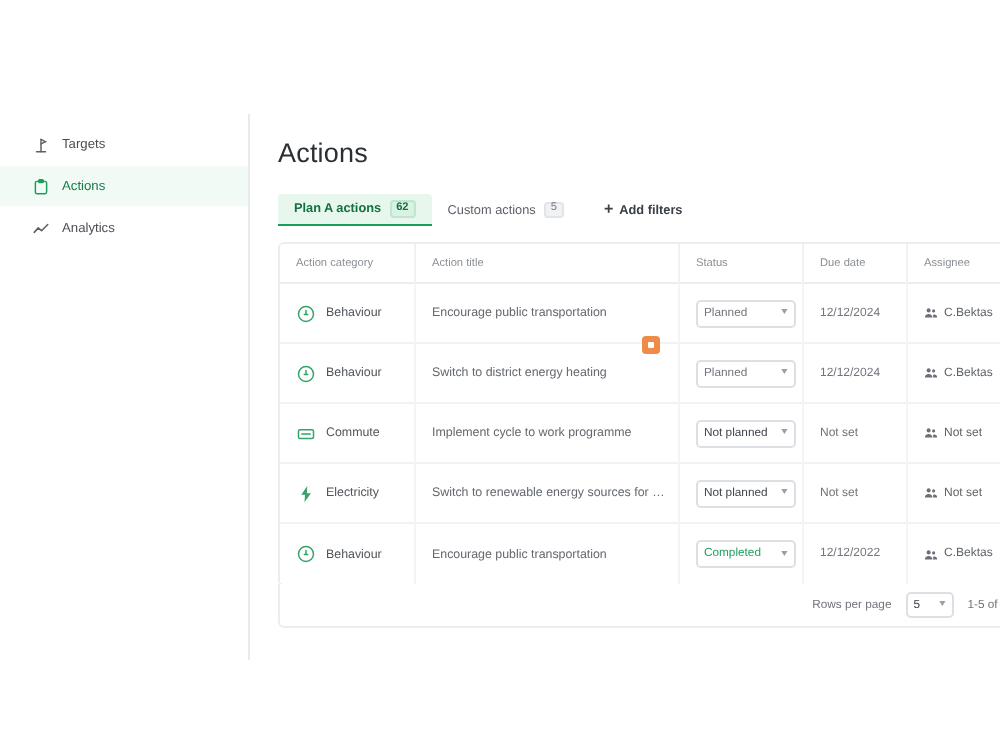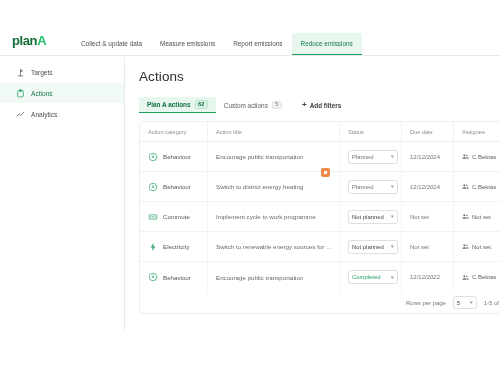--- a/index.html
+++ b/index.html
@@ -390,31 +390,20 @@
     color: #70757b;
     white-space: nowrap;
     margin-right: -6px;
   }
 </style>
 </head>
 <body>
 
 <div class="app">
 
-  <div class="topnav">
-    <div class="logo">
-      <span class="lp">plan</span><span class="la">A</span>
-    </div>
-    <div class="nav-items">
-      <div class="nav-item">Collect &amp; update data</div>
-      <div class="nav-item">Measure emissions</div>
-      <div class="nav-item">Report emissions</div>
-      <div class="nav-item active">Reduce emissions</div>
-    </div>
-  </div>
 
   <div class="sidebar">
 
     <div class="side-item">
       <span class="side-icon">
         <svg width="9" height="9" viewBox="0 0 16 16" fill="none" stroke="#5c6168" stroke-width="1.3" stroke-linecap="round">
           <path d="M4 14h8"></path>
             <path d="M8 14V3"></path>
             <path d="M8 3l4 2-4 2"></path>
         </svg>

